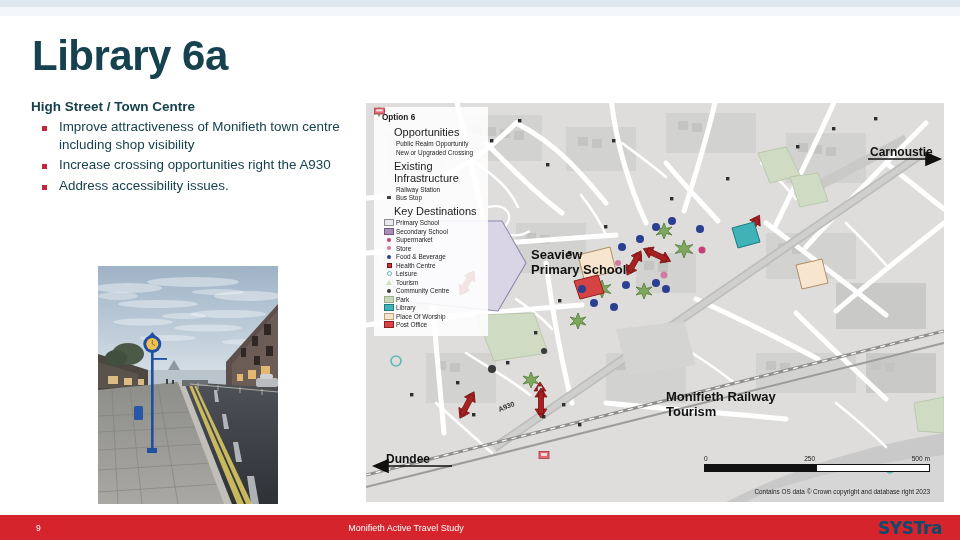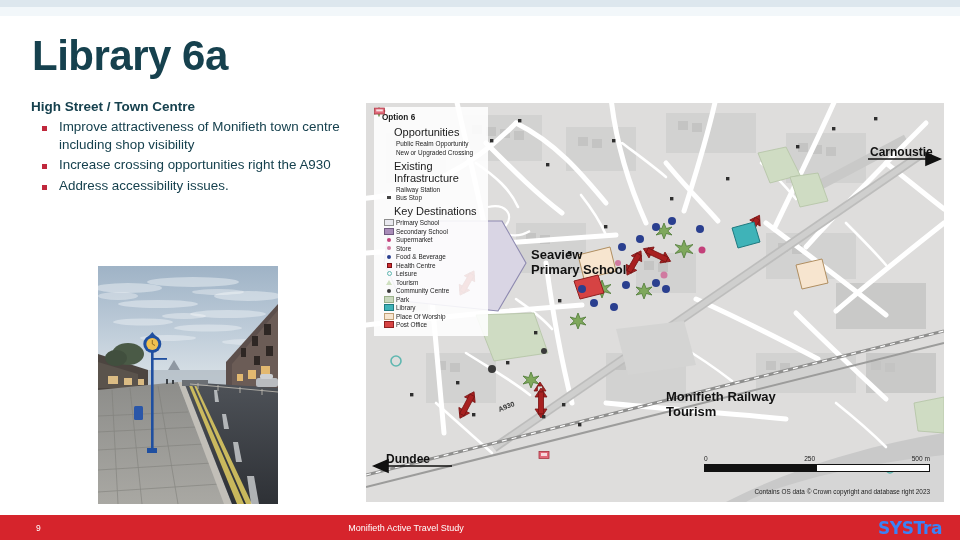--- a/index.html
+++ b/index.html
@@ -78,21 +78,21 @@
   .scale .bar .b1{flex:1;background:#111;}
   .scale .bar .b2{flex:1;background:#fff;}
   .attrib{position:absolute;right:14px;bottom:7px;font-size:6.4px;color:#222;}
 
   
   .footer{position:absolute;left:0;top:515px;width:960px;height:25px;background:#d6242c;}
   .page-num{position:absolute;left:36px;top:523px;font-size:8.5px;color:#ffffff;}
   .foot-title{position:absolute;left:0;top:523px;width:812px;text-align:center;font-size:9px;color:#ffffff;}
   .logo{
     position:absolute;right:18px;top:518px;
-    font-size:17px;font-weight:bold;color:#3b82f6;letter-spacing:-0.4px;
+    font-size:17px;font-weight:bold;color:#0c4a6e;letter-spacing:-0.4px;
     font-family:"DejaVu Sans", sans-serif;
   }
 </style>
 </head>
 <body>
 
 <div class="top-band"></div>
 <div class="top-band2"></div>
 
 <div class="slide-title">Library 6a</div>

